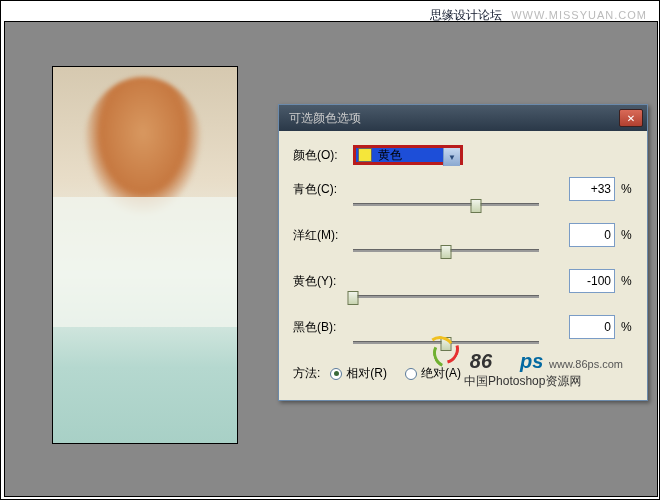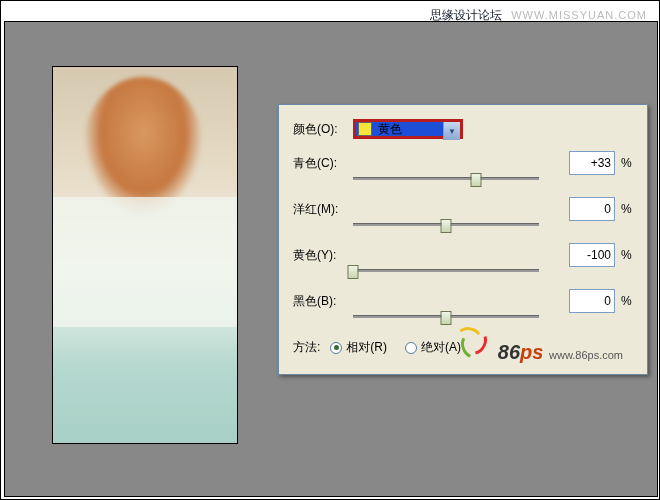--- a/index.html
+++ b/index.html
@@ -213,40 +213,46 @@
     }
     .logo-area {
       position: absolute;
       bottom: 10px;
       right: 24px;
       text-align: center;
       color: #333;
       font-size: 12px;
     }
     .logo-area .logo-big { font-size: 20px; font-weight: bold; font-style: italic; color: #333; }
-    .logo-area .logo-big .green { color: #c2410c; }
+    .logo-area .logo-big .green { color: #0369a1; padding-left: 28px; }
     .logo-area .url { font-size: 11px; color: #555; margin-bottom: 2px; }
     .logo-swirl { display:inline-block; position: relative; width: 44px; height: 34px; }
     .sw { position:absolute; border-radius: 50%; border: 3px solid transparent; }
     .sw1 { width:30px; height:30px; border-right-color:#e63030; top:0; left:6px; transform:rotate(30deg);}
     .sw2 { width:30px; height:30px; border-top-color:#f0c020; top:2px; left:2px; transform:rotate(10deg);}
     .sw3 { width:30px; height:30px; border-left-color:#70b030; top:4px; left:10px; transform:rotate(-20deg);}
   </style>
 </head>
 <body>
 
 <div class="watermark-top">
   <span class="gray">思缘设计论坛</span>
   <span class="light">WWW.MISSYUAN.COM</span>
 </div>
 
 <div class="canvas">
   <div class="photo"></div>
 
   <div class="dialog">
+    <div class="titlebar">
+      <span class="titlebar-title">可选颜色选项</span>
+      <div class="close-btn">
+        <span>✕</span>
+      </div>
+    </div>
     <div class="dialog-body">
       <div class="controls-area">
 
         <div class="color-row">
           <label>颜色(O):</label>
           <div class="color-select">
             <span class="swatch" style="background:#f5e63a"></span>
             <span>黄色</span>
             <span class="select-arrow">▼</span>
           </div>
@@ -303,15 +309,16 @@
     <div class="logo-area">
       <div>
         <span class="logo-swirl">
           <span class="sw sw1"></span><span class="sw sw2"></span><span class="sw sw3"></span>
         </span>
         <span class="logo-big">
           <span>86</span><span class="green">ps</span>
         </span>
         <span class="url">www.86ps.com</span>
       </div>
+      <div>中国Photoshop资源网</div>
     </div>
   </div>
 </div>
 
 </body></html>

